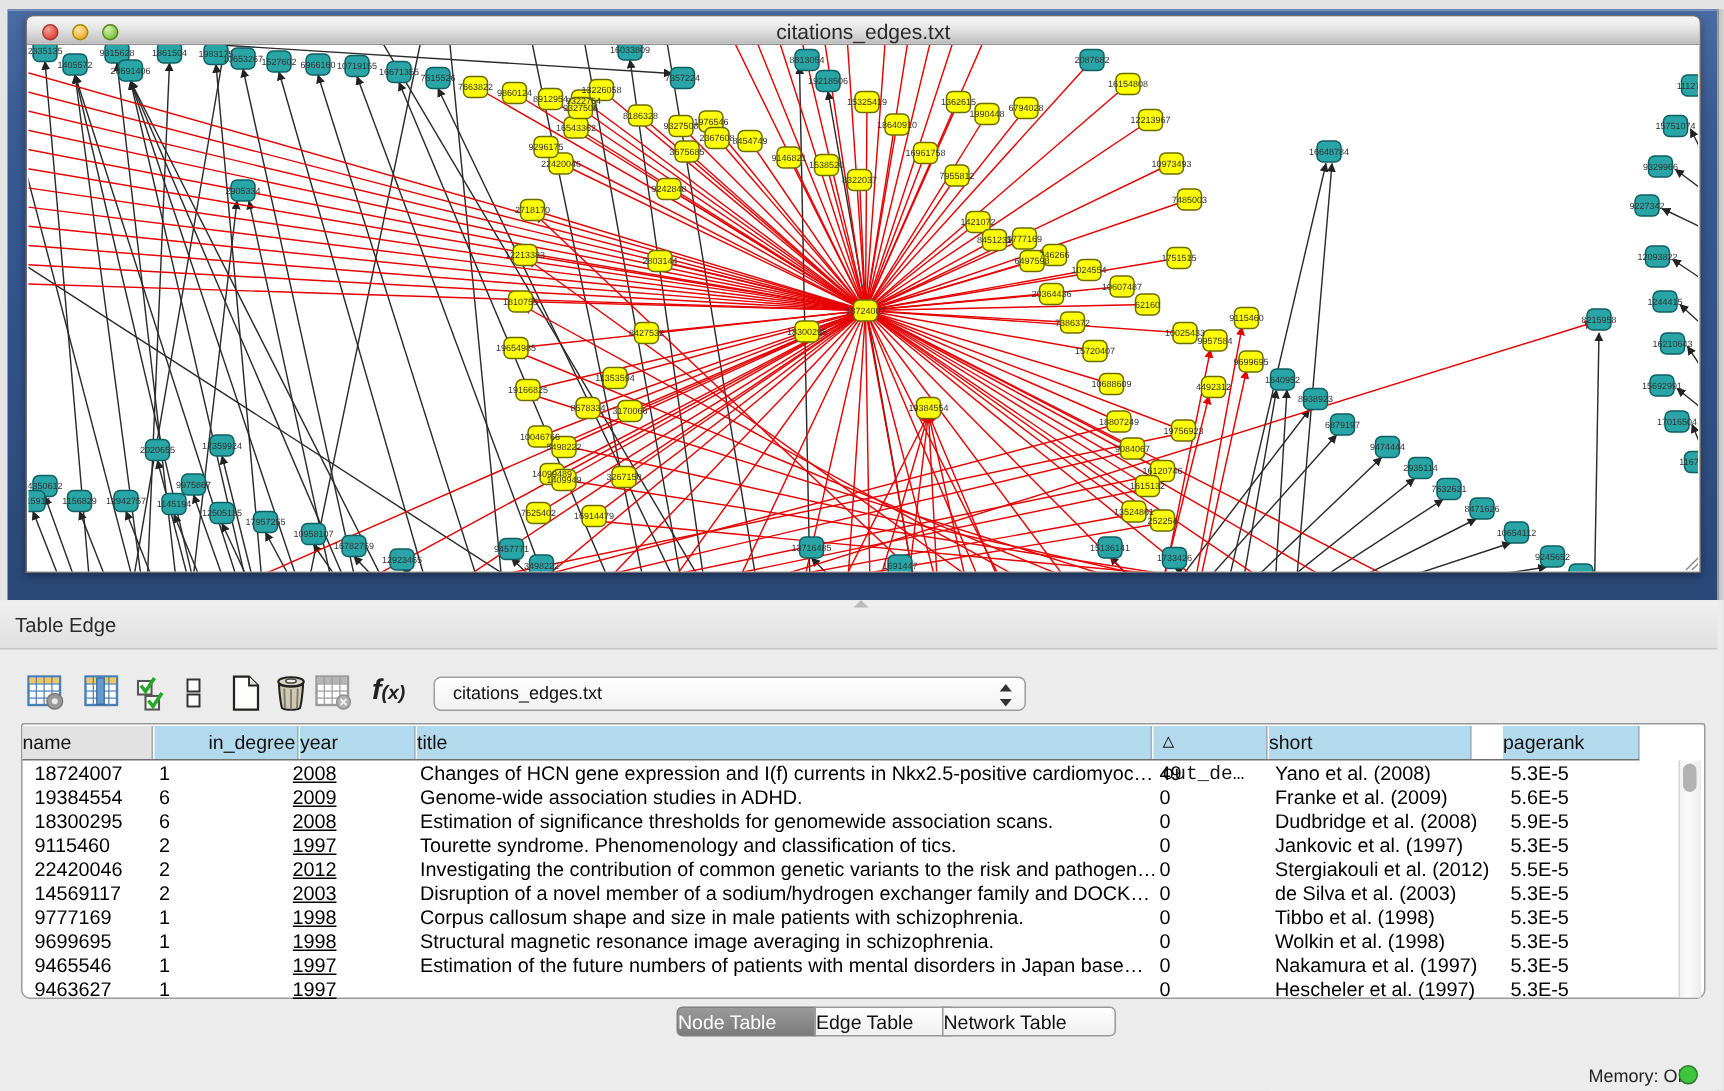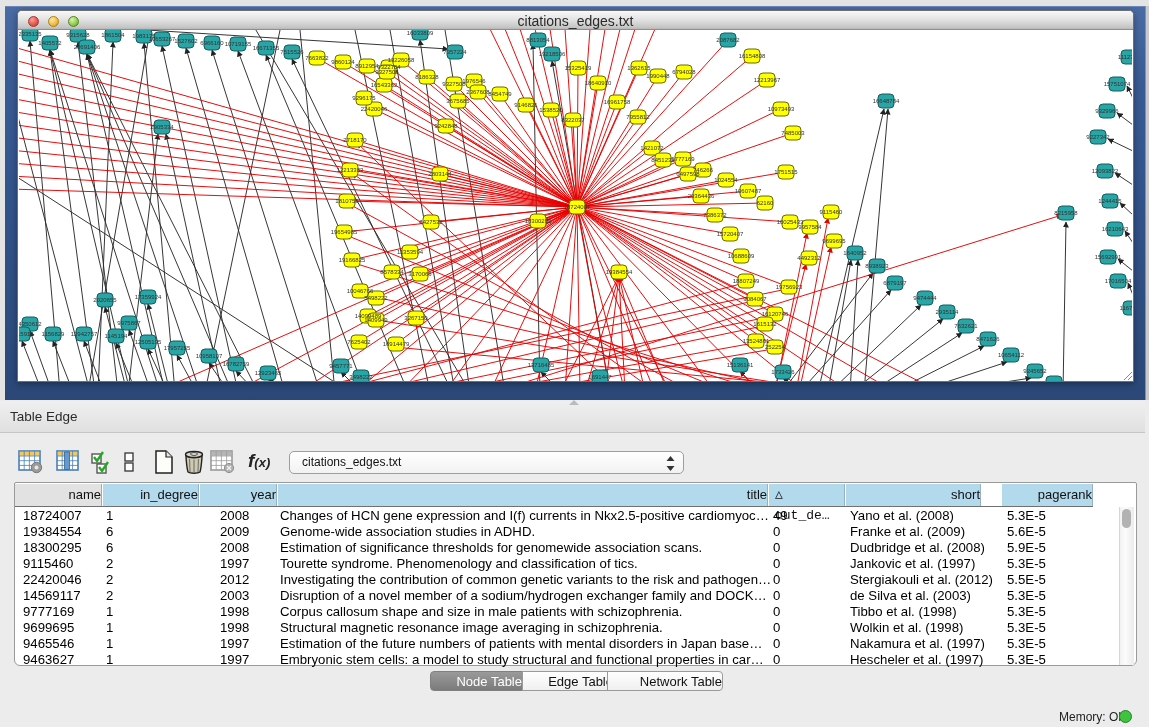--- a/index.html
+++ b/index.html
@@ -18,33 +18,33 @@
 #tablepanel { position:absolute; left:0; top:400px; width:1149px; height:327px; background:#ececec; }
 #tp-head { position:absolute; left:0; top:401px; width:1145px; height:32px;
   background:linear-gradient(#efefef, #e0e0e0); border-bottom:1px solid #c6c6c6; }
 #tp-head .lbl { position:absolute; left:10px; top:8px; font-size:13.5px; color:#2b2b2b; }
 #combo { position:absolute; left:289px; top:451px; width:395px; height:23px; border:1px solid #9e9e9e;
   border-radius:5px; background:linear-gradient(#ffffff,#f2f2f2); font-size:12px; color:#111;
   line-height:21px; padding-left:12px; }
 #tbl { position:absolute; left:14px; top:482px; width:1123px; height:184px; background:#fff;
   border:1px solid #9a9a9a; border-radius:2px 2px 6px 6px; overflow:hidden; }
 .hcell { position:absolute; top:484px; height:22px; border-right:1px solid #98b2c2; font-size:13px;
-  color:#111; text-align:right; line-height:21px; background:#b3d9ec; }
+  color:#111; text-align:left; line-height:21px; background:#b3d9ec; }
 #tbl-hline { position:absolute; left:15px; top:506px; width:1078px; height:1px; background:#707070; }
 .trow { position:absolute; left:15px; width:1120px; height:16px; font-size:13.2px; color:#000; }
 .trow span { position:absolute; top:0; line-height:16px; white-space:nowrap; overflow:hidden; }
-.c1 { left:8px; width:90px; } .c2 { left:91px; width:90px; } .c3 { left:205px; width:80px; }
+.c1 { left:8px; width:90px; } .c2 { left:91px; width:90px; } .c3 { left:180px; width:80px;text-decoration:underline; }
 .c4 { left:265px; width:492px; } .c5 { left:758px; width:70px; } .c6 { left:835px; width:160px; }
 .c7 { left:992px; width:90px; }
 #vscroll { position:absolute; left:1119px; top:507px; width:15px; height:158px;
   background:linear-gradient(90deg,#f2f2f2,#fbfbfb 40%,#ececec); border-left:1px solid #d5d5d5; }
 #vthumb { position:absolute; left:1122px; top:509px; width:9px; height:19px; background:#b2b2b2; border-radius:5px; }
 #segs { position:absolute; left:430px; top:671px; height:20px; }
-.seg { position:absolute; top:0; height:20px; font-size:13px; text-align:right; line-height:19px;
-  border:1px solid #9a9a9a; color:#111; background:linear-gradient(#fefefe,#f0f0f0); }
+.seg { position:absolute; top:0; height:20px; font-size:13px; text-align:left; line-height:19px;
+  border:1px solid #9a9a9a; color:#111; background:linear-gradient(#fefefe,#f0f0f0);margin-left:21px; }
 #seg1 { left:0; width:93px; border-radius:4px 0 0 4px; background:linear-gradient(#9a9a9a,#7b7b7b); color:#fff; border-color:#808080; }
 #seg2 { left:92px; width:92px; }
 #seg3 { left:177px; width:116px; border-radius:0 4px 4px 0; }
 #mem { position:absolute; left:1059px; top:710px; font-size:12px; color:#222; }
 #memdot { position:absolute; left:1119px; top:710px; width:13px; height:13px; border-radius:50%;
   background:#3ec43e; border:1px solid #2a7d2a; }
 #notch { position:absolute; left:569px; top:400px; width:0; height:0; border-left:5px solid transparent;
   border-right:5px solid transparent; border-bottom:5px solid #bbb; }
 </style></head>
 <body>
@@ -613,21 +613,21 @@
 <div style="position:absolute;left:248px;top:450px;font-family:Liberation Sans, sans-serif;font-style:italic;font-weight:bold;font-size:17px;color:#222"><span style="font-size:19px">f</span><span style="font-size:13px">(x)</span></div>
 <div id="combo">citations_edges.txt
 <svg width="9" height="15" viewBox="0 0 9 15" style="position:absolute;right:8px;top:4px">
 <path d="M4.5 0 L8.5 5 L0.5 5 z" fill="#333"></path>
       <path d="M4.5 15 L8.5 10 L0.5 10 z" fill="#333"></path>
     </svg>
 </div>
 <div id="tbl"></div>
 <div class="hcell" style="left:15px; width:87px; background:#e2e2e2; border-right:1px solid #a8a8a8;">name</div>
 <div class="hcell" style="left:103px; width:96px;padding-left:36px;">in_degree</div>
-<div class="hcell" style="left:200px; width:77px;padding-left:16px;">year</div>
+<div class="hcell" style="left:200px; width:77px;">year</div>
 <div class="hcell" style="left:278px; width:490px;">title</div>
 <div class="hcell" style="left:769px; width:76px; text-align:left; padding-left:6px;font-family:Liberation Mono, monospace;">△ out_de…</div>
 <div class="hcell" style="left:846px; width:135px;">short</div>
 <div class="hcell" style="left:1002px; width:91px;">pagerank</div>
 <div id="tbl-hline"></div>
 <div class="trow" style="top:508px">
 <span class="c1">18724007</span>
     <span class="c2">1</span>
     <span class="c3">2008</span>
     <span class="c4">Changes of HCN gene expression and I(f) currents in Nkx2.5-positive cardiomyoc…</span>
@@ -704,21 +704,20 @@
     <span class="c3">1997</span>
     <span class="c4">Estimation of the future numbers of patients with mental disorders in Japan base…</span>
     <span class="c5">0</span>
     <span class="c6">Nakamura et al. (1997)</span>
     <span class="c7">5.3E-5</span>
   </div>
 <div class="trow" style="top:652px">
 <span class="c1">9463627</span>
     <span class="c2">1</span>
     <span class="c3">1997</span>
-    <span class="c4">Embryonic stem cells: a model to study structural and functional properties in car…</span>
     <span class="c5">0</span>
     <span class="c6">Hescheler et al. (1997)</span>
     <span class="c7">5.3E-5</span>
   </div>
 <div id="vscroll"></div>
 <div id="vthumb"></div>
 <div id="segs">
     <div class="seg" id="seg1">Node Table</div>
     <div class="seg" id="seg2">Edge Table</div>
     <div class="seg" id="seg3">Network Table</div>

